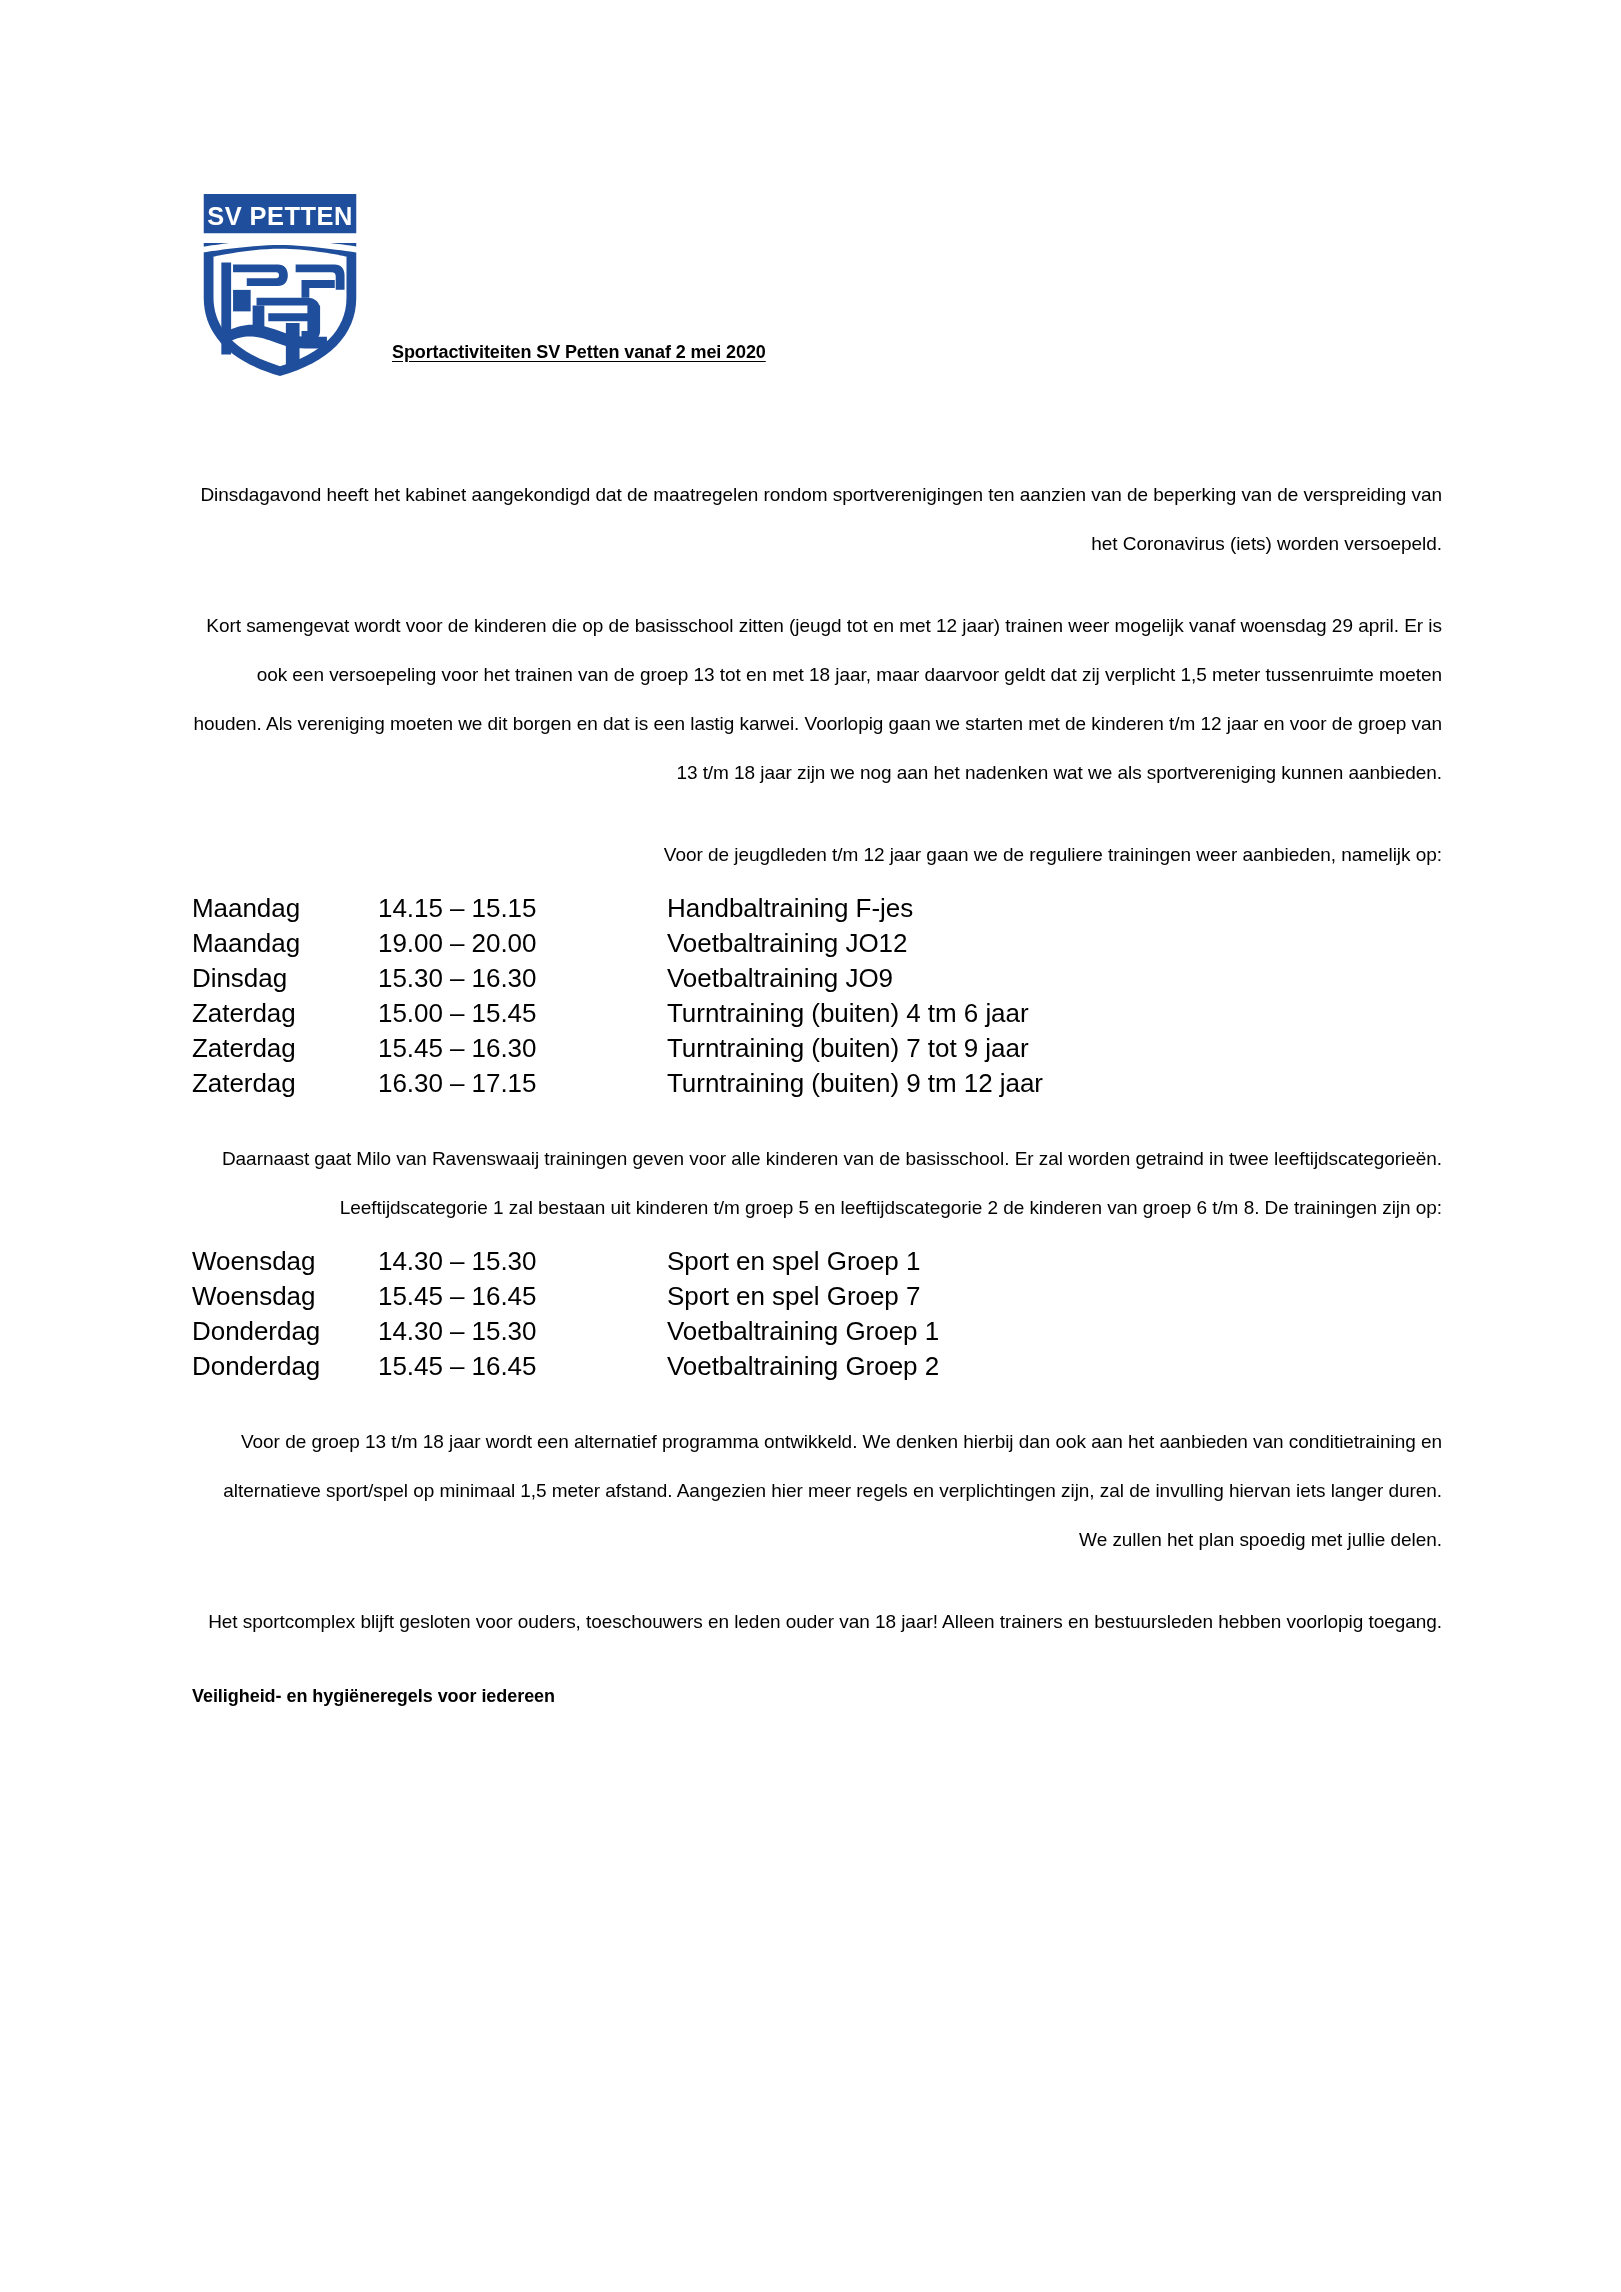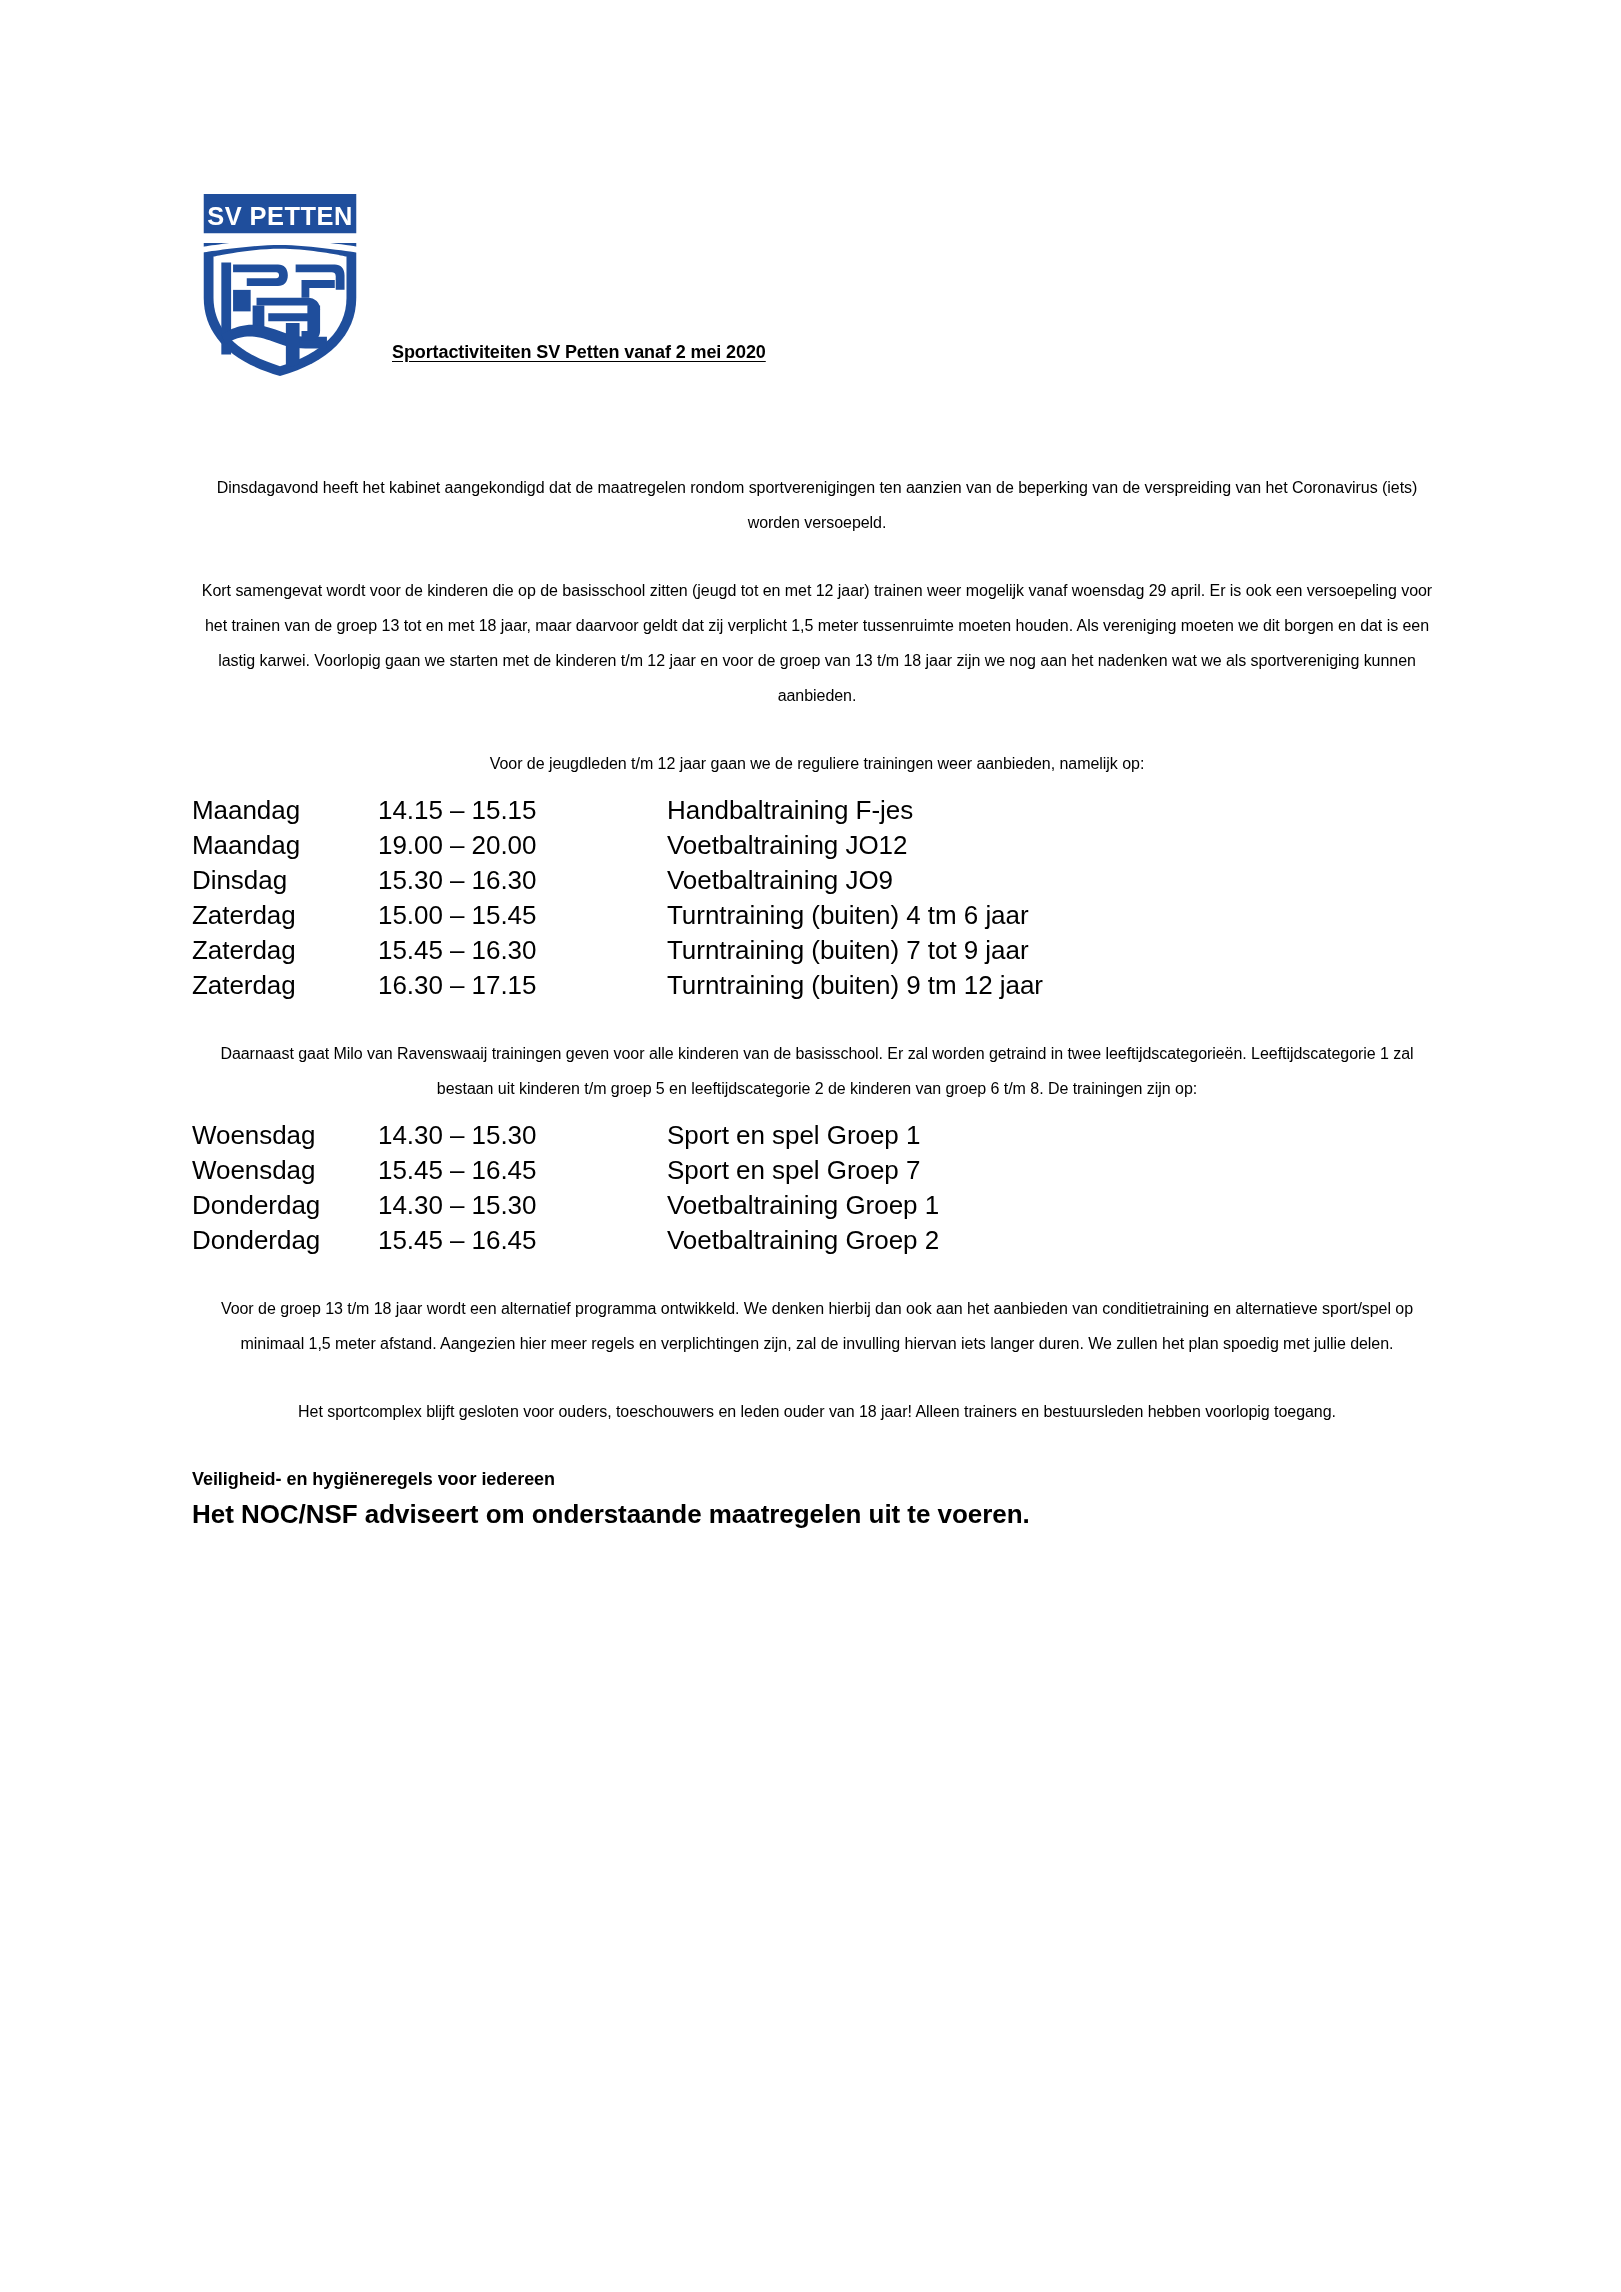--- a/index.html
+++ b/index.html
@@ -58,24 +58,24 @@
 
   
   .content {
     position: absolute;
     left: 192px;
     top: 470px;
     width: 1250px;
   }
   p.para {
     margin: 0 0 33px 0;
-    font-size: 16px;
-    line-height: 35px;
-    letter-spacing: -0.05px;
-    text-align: center;
+    font-size: 19px;
+    line-height: 49px;
+    letter-spacing: -0.05px;
+    text-align: right;
   }
   p.para.tight {
     margin-bottom: 0;
   }
   .u {
     text-decoration: underline;
     text-underline-offset: 2px;
   }
 
   
@@ -227,18 +227,17 @@
       </tbody>
     </table>
 
     <p class="para">Voor de groep 13 t/m 18 jaar wordt een alternatief programma ontwikkeld. We denken hierbij dan ook aan het aanbieden van conditietraining en alternatieve sport/spel op minimaal 1,5 meter afstand. Aangezien hier meer regels en verplichtingen zijn, zal de invulling hiervan iets langer duren. We zullen het plan spoedig met jullie delen.</p>
 
     <p class="para">Het sportcomplex blijft gesloten voor ouders, toeschouwers en leden ouder van 18 jaar! Alleen trainers en bestuursleden hebben voorlopig toegang.</p>
 
 
     <div class="heading-block">
       <div class="heading-underline">Veiligheid- en hygiëneregels voor iedereen</div>
-      <div class="heading-plain">Het NOC/NSF adviseert om onderstaande maatregelen uit te voeren.</div>
     </div>
 
   </div>
 </div>
 
 
 </body></html>

